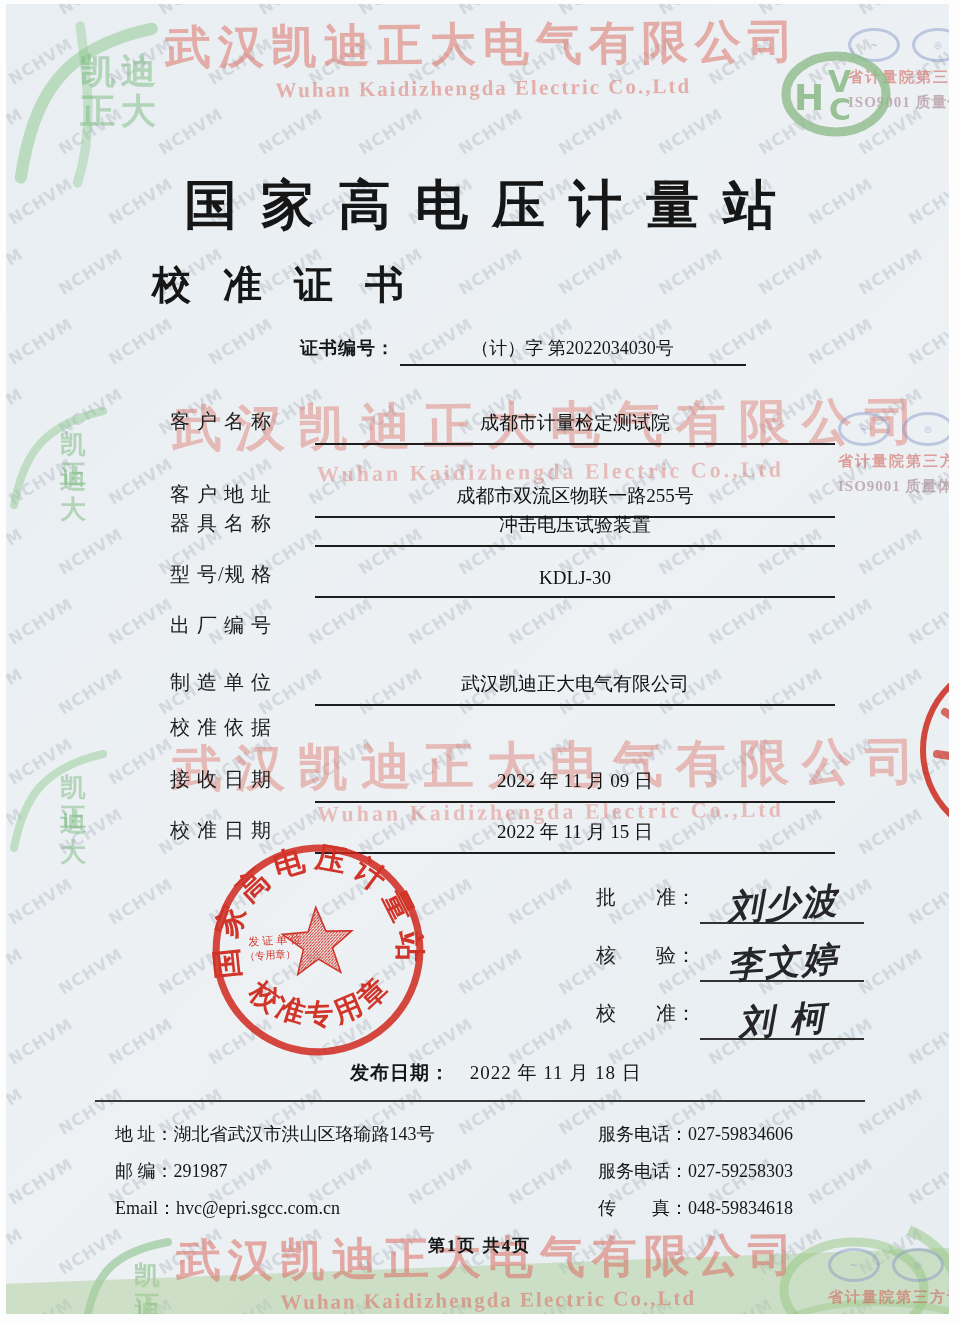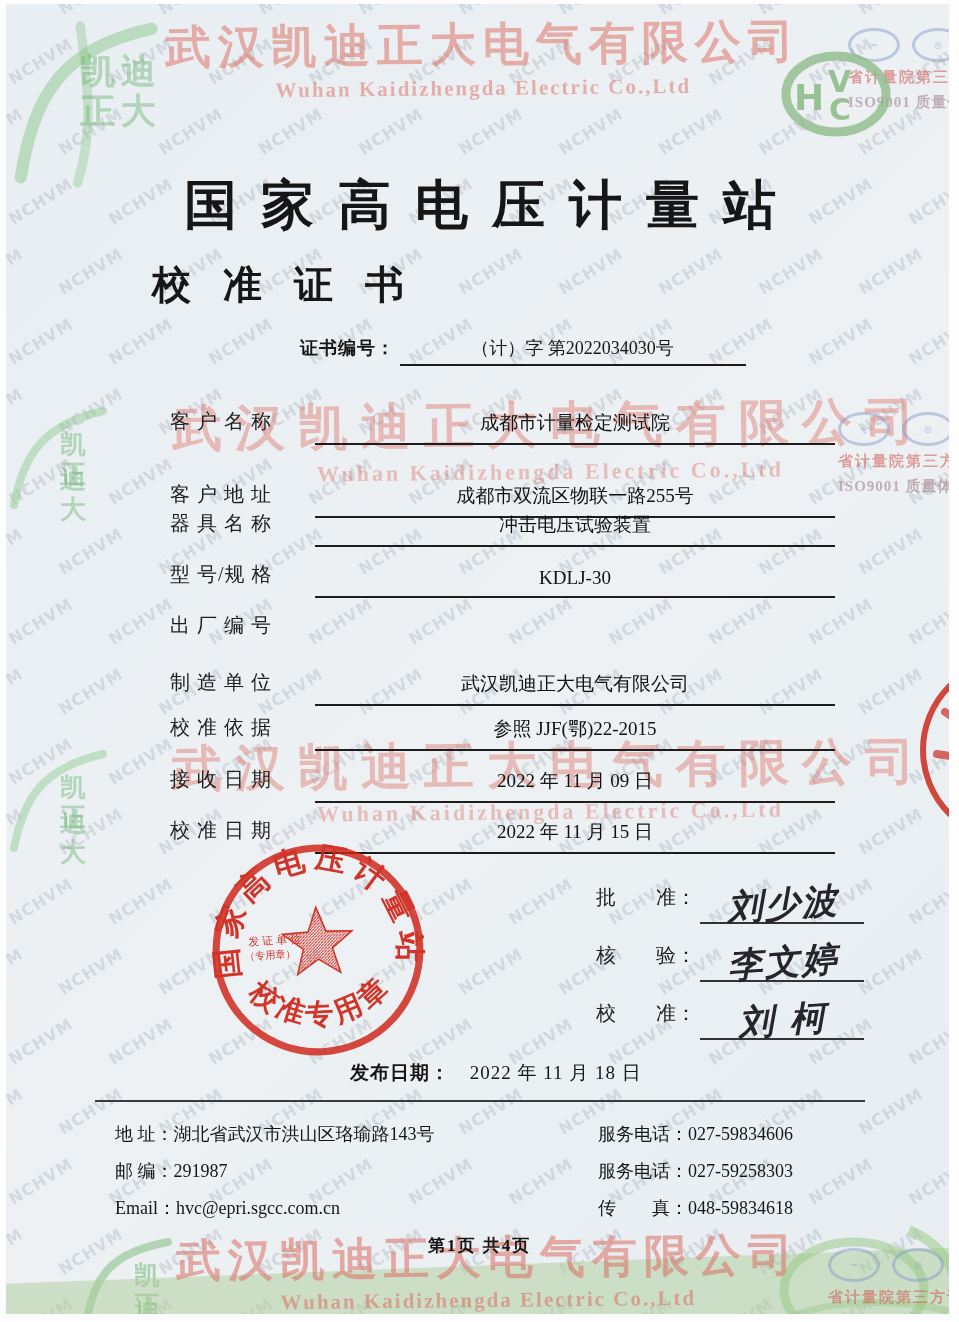--- a/index.html
+++ b/index.html
@@ -423,21 +423,20 @@
   </div>
   <div class="field-row" style="top:602px;">
     <span class="lbl">出 厂 编 号</span>
   </div>
   <div class="field-row" style="top:659px;">
     <span class="lbl">制 造 单 位</span>
     <div class="val">武汉凯迪正大电气有限公司</div>
   </div>
   <div class="field-row" style="top:704px;">
     <span class="lbl">校 准 依 据</span>
-    <div class="val">参照 JJF(鄂)22-2015</div>
   </div>
   <div class="field-row" style="top:756px;">
     <span class="lbl">接 收 日 期</span>
     <div class="val">2022 年 11 月 09 日</div>
   </div>
   <div class="field-row" style="top:807px;">
     <span class="lbl">校 准 日 期</span>
     <div class="val">2022 年 11 月 15 日</div>
   </div>
 

